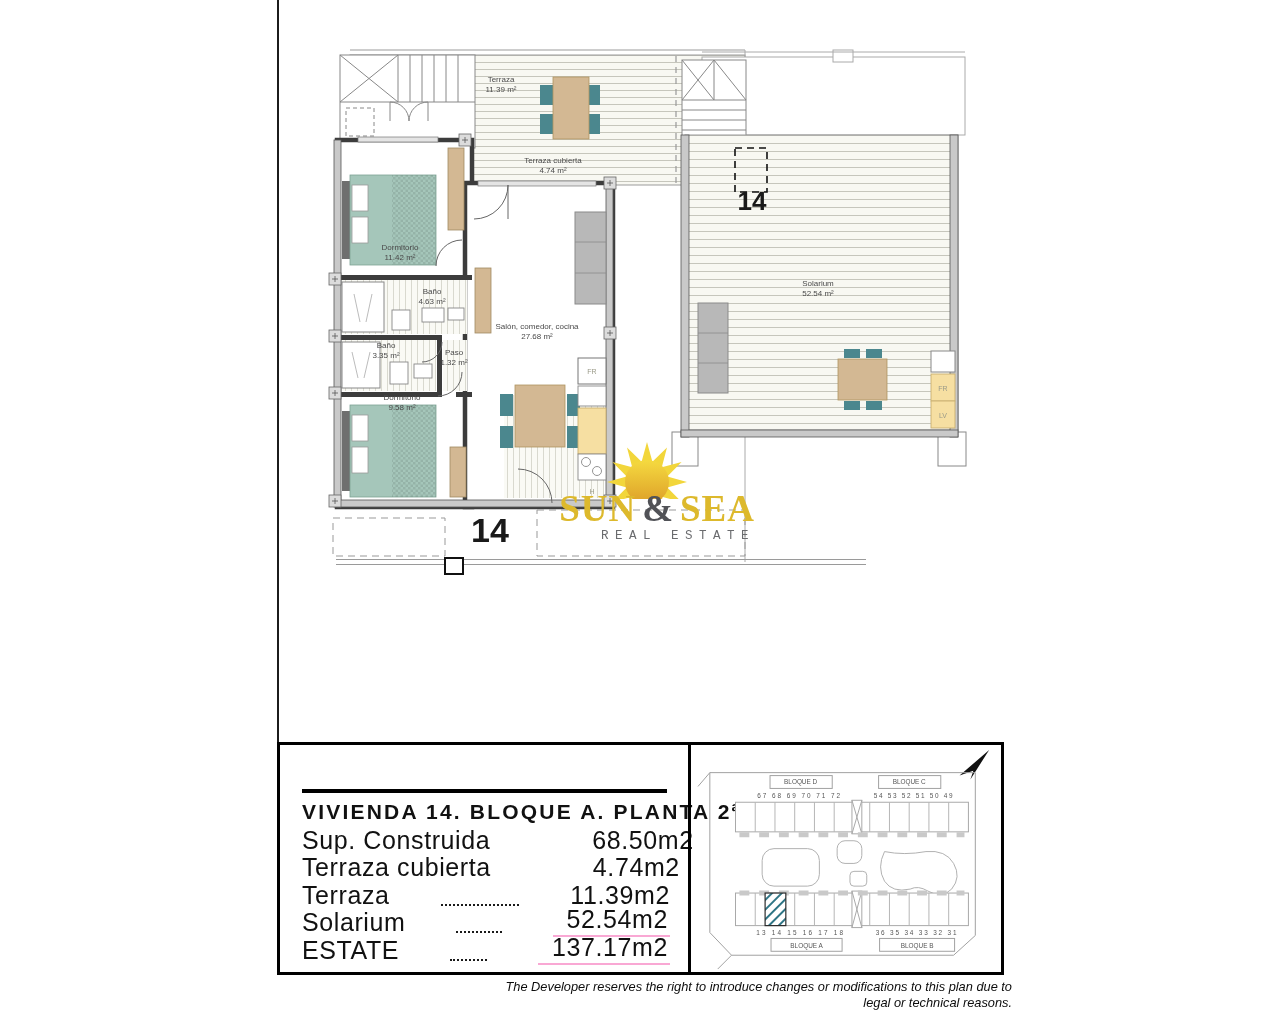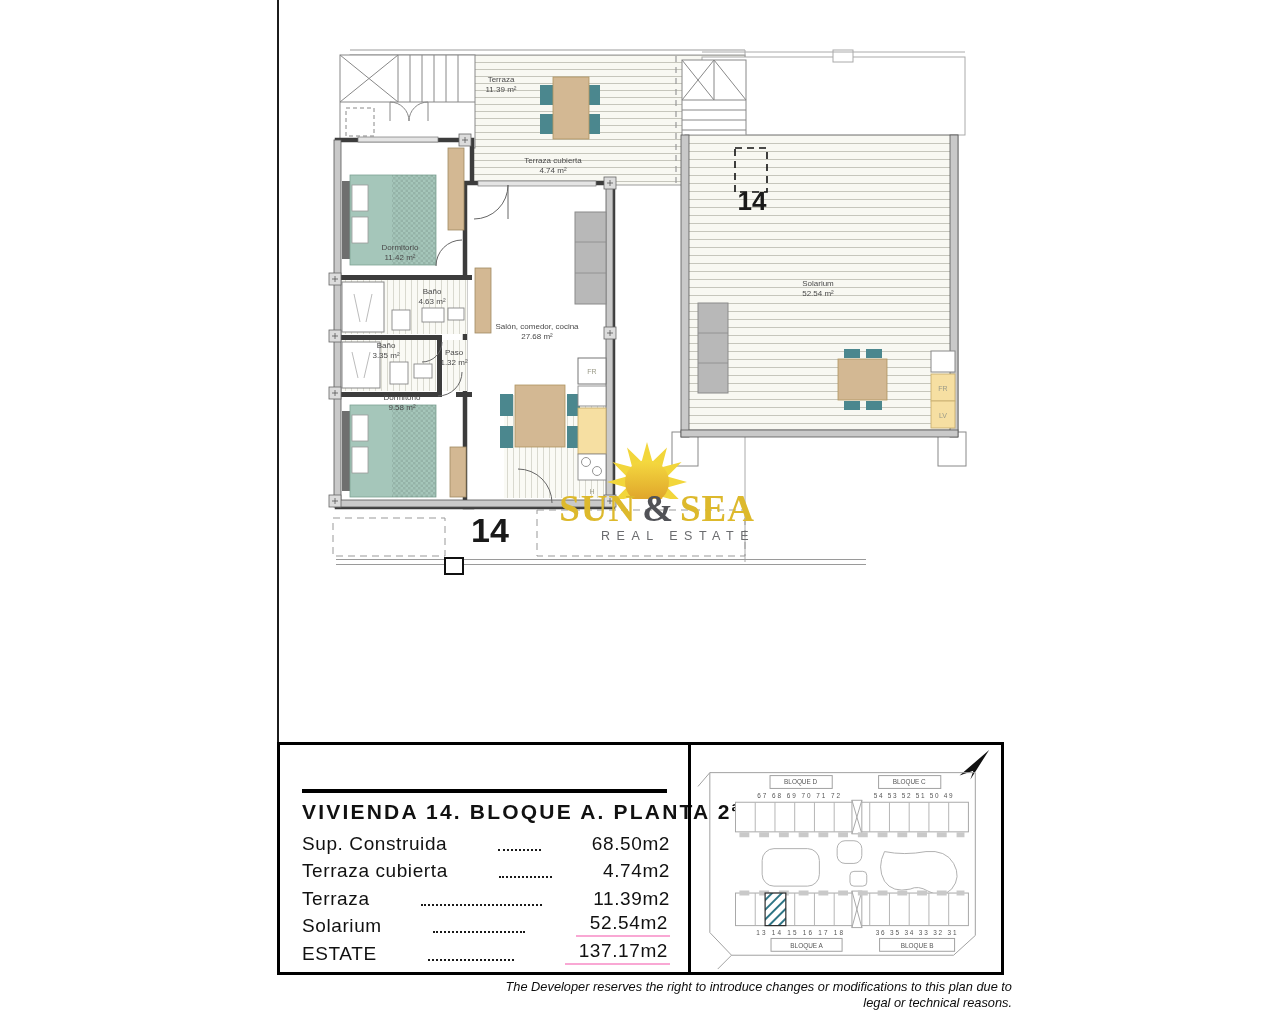--- a/index.html
+++ b/index.html
@@ -12,35 +12,35 @@
   .plan-label{font-size:8px;fill:#4a4a4a;}
   .unit-num{font-size:34px;font-weight:600;fill:#1a1a1a;}
   .unit-num2{font-size:26px;font-weight:600;fill:#1a1a1a;}
   .fr-label{font-size:7px;fill:#9a9a88;}
   
   #logo{left:545px;top:440px;width:210px;text-align:right;}
   #logo .brandline{font-family:"Liberation Serif",serif;font-weight:bold;
        font-size:37px;line-height:34px;letter-spacing:1px;margin-top:-8px;}
   #logo .gold{color:#ddb92c;}
   #logo .amp{color:#515257;padding:0 6px;}
-  #logo .tagline{font-family:Liberation Sans, sans-serif;font-size:12.5px;
+  #logo .tagline{font-family:Liberation Mono, monospace;font-size:12.5px;
        letter-spacing:6.5px;color:#6a6b6e;margin-top:3px;margin-left:6px;}
   
   #base-line{left:336px;top:559px;width:530px;height:4px;
        border-top:1.2px solid #9a9a9a;border-bottom:1.2px solid #9a9a9a;}
   #base-square{left:444px;top:557px;width:16px;height:14px;border:2.2px solid #111;background:#fff;}
   
   #panel{left:277px;top:742px;width:727px;height:233px;border:3px solid #000;
        box-sizing:border-box;background:#fff;}
   #panel-divider{left:408px;top:0;width:3px;height:227px;background:#000;}
   #summary{left:22px;top:44px;width:368px;}
   #summary .rule{height:4px;background:#000;width:365px;margin-bottom:7px;}
   #summary .title{font-size:21px;font-weight:bold;letter-spacing:2.2px;
        white-space:nowrap;margin-bottom:3px;color:#111;}
-  .srow{display:flex;align-items:flex-end;height:27.5px;font-size:19px;
+  .srow{display:flex;align-items:flex-end;height:27.5px;font-size:25px;
        letter-spacing:0.6px;color:#111;gap:48px;}
   .srow .lbl{white-space:nowrap;}
   .srow .dots{flex:1;border-bottom:2.4px dotted #1a1a1a;margin:0 3px 4px 3px;}
   .srow .val{white-space:nowrap;}
   .srow .val.sum{border-bottom:2px solid #f9a8d4;padding:0 2px 1px 14px;}
   
   #disclaimer{left:500px;top:979px;width:512px;text-align:right;
        font-style:italic;font-size:12.8px;line-height:15.5px;color:#0c0c0c;}
 </style>
 </head>

